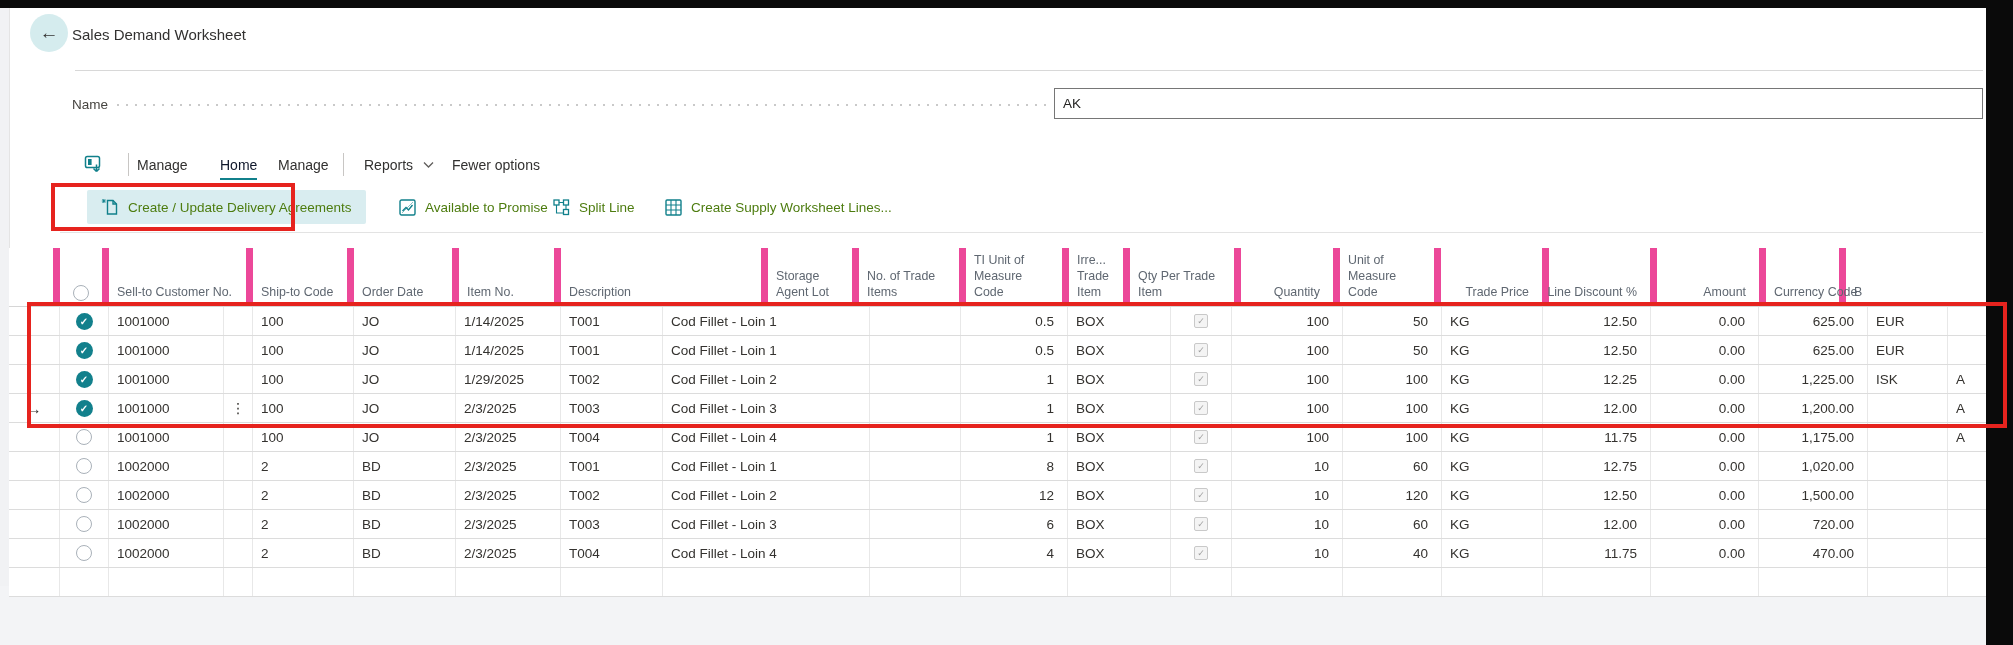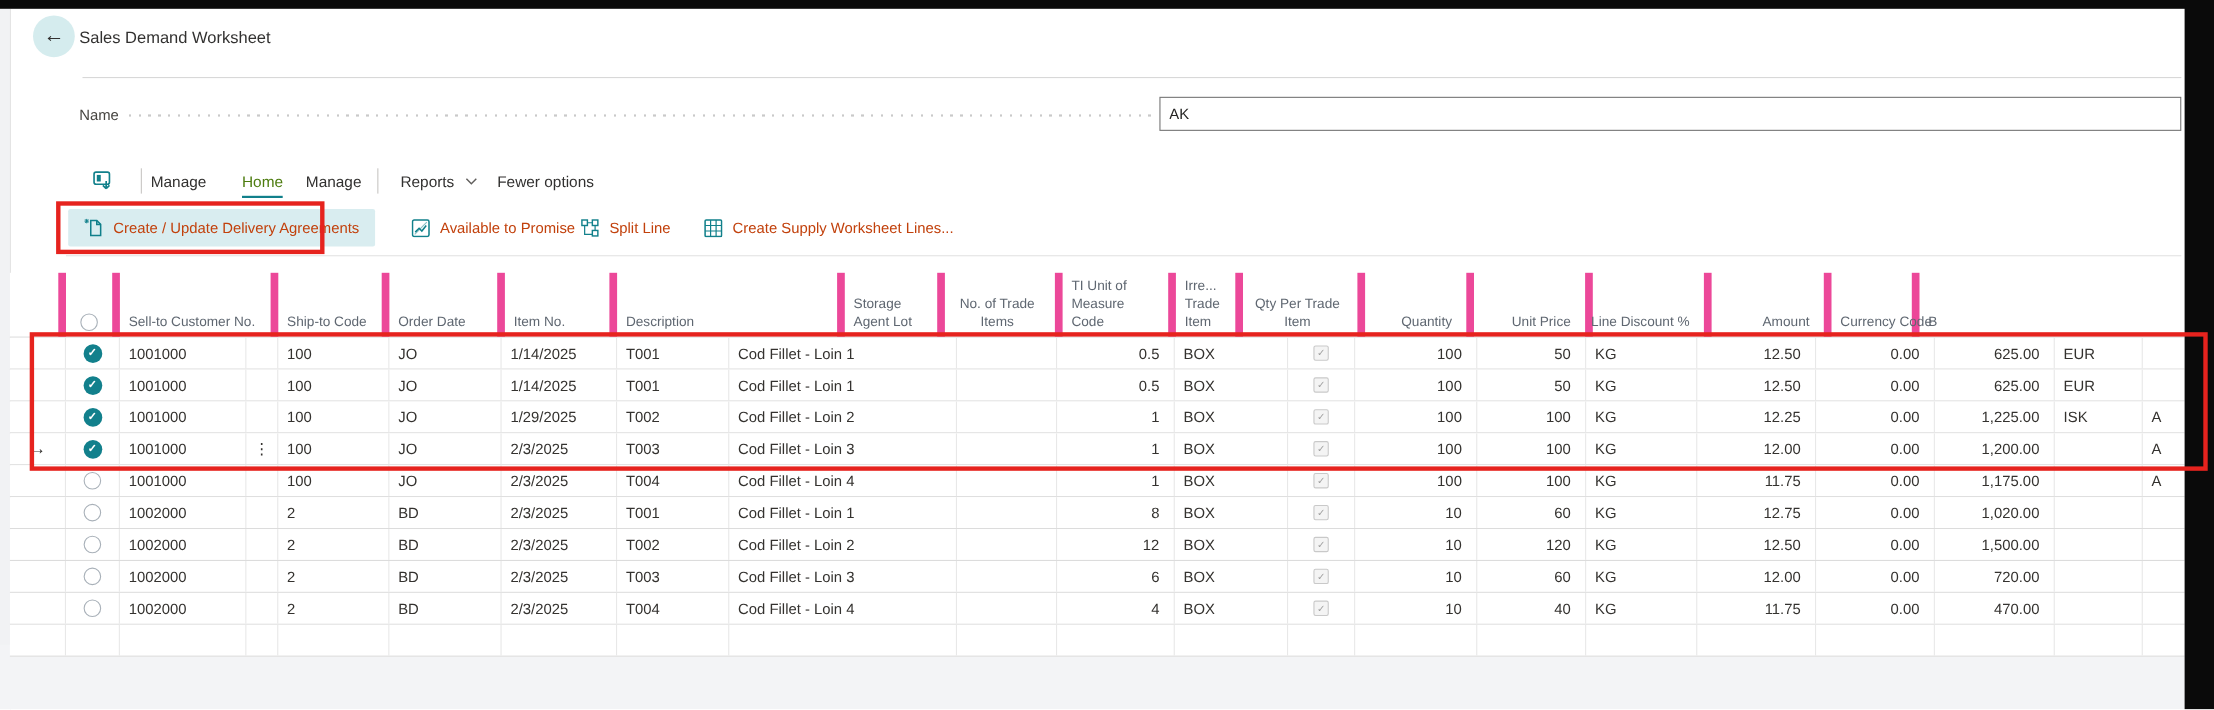--- a/index.html
+++ b/index.html
@@ -23,35 +23,35 @@
   .name-dots{position:absolute;left:117px;top:104px;width:930px;height:2px;
              background:repeating-linear-gradient(to right,#c9c9c9 0 2px,transparent 2px 9px);}
   .name-input{position:absolute;left:1054px;top:88px;width:929px;height:31px;box-sizing:border-box;
               border:1px solid #767676;background:#fff;font-family:"Liberation Sans",sans-serif;
               font-size:13.5px;color:#252423;padding:0 8px;outline:none;}
 
   
   .ribbon-icon{position:absolute;left:84px;top:155px;width:20px;height:20px;}
   .vdiv{position:absolute;top:153px;width:1px;height:23px;background:#c8c6c4;}
   .menu-item{position:absolute;top:157px;font-size:14px;color:#323130;cursor:pointer;white-space:nowrap;}
-  .menu-item.active{color:#4d7c0f;}
+  .menu-item.active{color:#0f172a;}
   .menu-item.active::after{content:"";position:absolute;left:0;right:0;bottom:-7px;height:2.5px;background:#11808b;}
   .chev{display:inline-block;margin-left:6px;vertical-align:1px;}
 
   .action-btn{position:absolute;top:190px;height:34px;display:flex;align-items:center;gap:9px;
-              font-size:13.5px;color:#c2410c;cursor:pointer;white-space:nowrap;}
+              font-size:13.5px;color:#4d7c0f;cursor:pointer;white-space:nowrap;margin-left:25px;}
   .action-btn.hl{background:#d9edf0;padding:0 14px;border-radius:2px;}
   .action-divider{position:absolute;left:60px;top:232px;width:1923px;height:1px;background:#e3e3e3;}
 
   
   .grid{position:absolute;left:9px;top:248px;width:1977px;z-index:3;}
   .header-row{display:flex;height:58px;border-bottom:1px solid #d6d6d6;background:#fff;}
   .hcell{display:flex;align-items:flex-end;box-sizing:border-box;border-right:7px solid #ec4899;
          padding:0 8px 6px 8px;color:#5f6771;font-size:12.4px;line-height:1.3;}
-  .hcell.num{justify-content:flex-end;text-align:center;padding-right:13px;}
+  .hcell.num{justify-content:flex-end;text-align:left;padding-right:13px;}
   .hcell.nowrap{white-space:nowrap;overflow:visible;}
   .grid-row{display:flex;height:28px;border-bottom:1px solid #dcdcdc;background:#fff;}
   .cell{display:flex;align-items:center;height:100%;box-sizing:border-box;border-right:1px solid #e8e8e8;
         padding-left:8px;overflow:hidden;white-space:nowrap;font-size:13.5px;color:#34322f;}
   .cell.num{justify-content:flex-end;padding-left:0;padding-right:13px;}
   .cell.ctr{justify-content:center;padding-left:0;}
 
   .c-gutter{width:51px;}  .c-select{width:49px;}  .c-sellto{width:115px;} .c-sellto-h{width:144px;}
   .c-mini{width:29px;}    .c-shipto{width:101px;} .c-sales{width:102px;}  .c-date{width:105px;}
   .c-item{width:102px;}   .c-desc{width:207px;}   .c-storage{width:91px;} .c-notrade{width:107px;}
@@ -156,21 +156,22 @@
       <div class="hcell c-shipto nowrap">Ship-to Code</div>
       <div class="hcell c-date nowrap">Order Date</div>
       <div class="hcell c-item nowrap">Item No.</div>
       <div class="hcell c-desc nowrap">Description</div>
       <div class="hcell c-storage">Storage Agent Lot</div>
       <div class="hcell c-notrade num">No. of Trade Items</div>
       <div class="hcell c-tiuom">TI Unit of Measure Code</div>
       <div class="hcell c-irre">Irre... Trade Item</div>
       <div class="hcell c-qtyper num">Qty Per Trade Item</div>
       <div class="hcell c-qty num nowrap">Quantity</div>
-      <div class="hcell c-uprice num nowrap">Unit Price</div>
+      <div class="hcell c-uom">Unit of Measure Code</div>
+      <div class="hcell c-uprice num nowrap">Trade Price</div>
       <div class="hcell c-ldisc num nowrap">Line Discount %</div>
       <div class="hcell c-amount num nowrap">Amount</div>
       <div class="hcell c-curr nowrap">Currency Code</div>
       <div class="hcell c-b nowrap">B</div>
     </div>
     <div>
         <div class="grid-row">
           <div class="cell c-gutter ctr"></div>
           <div class="cell c-select ctr">
             <span class="radio checked">✓</span>

